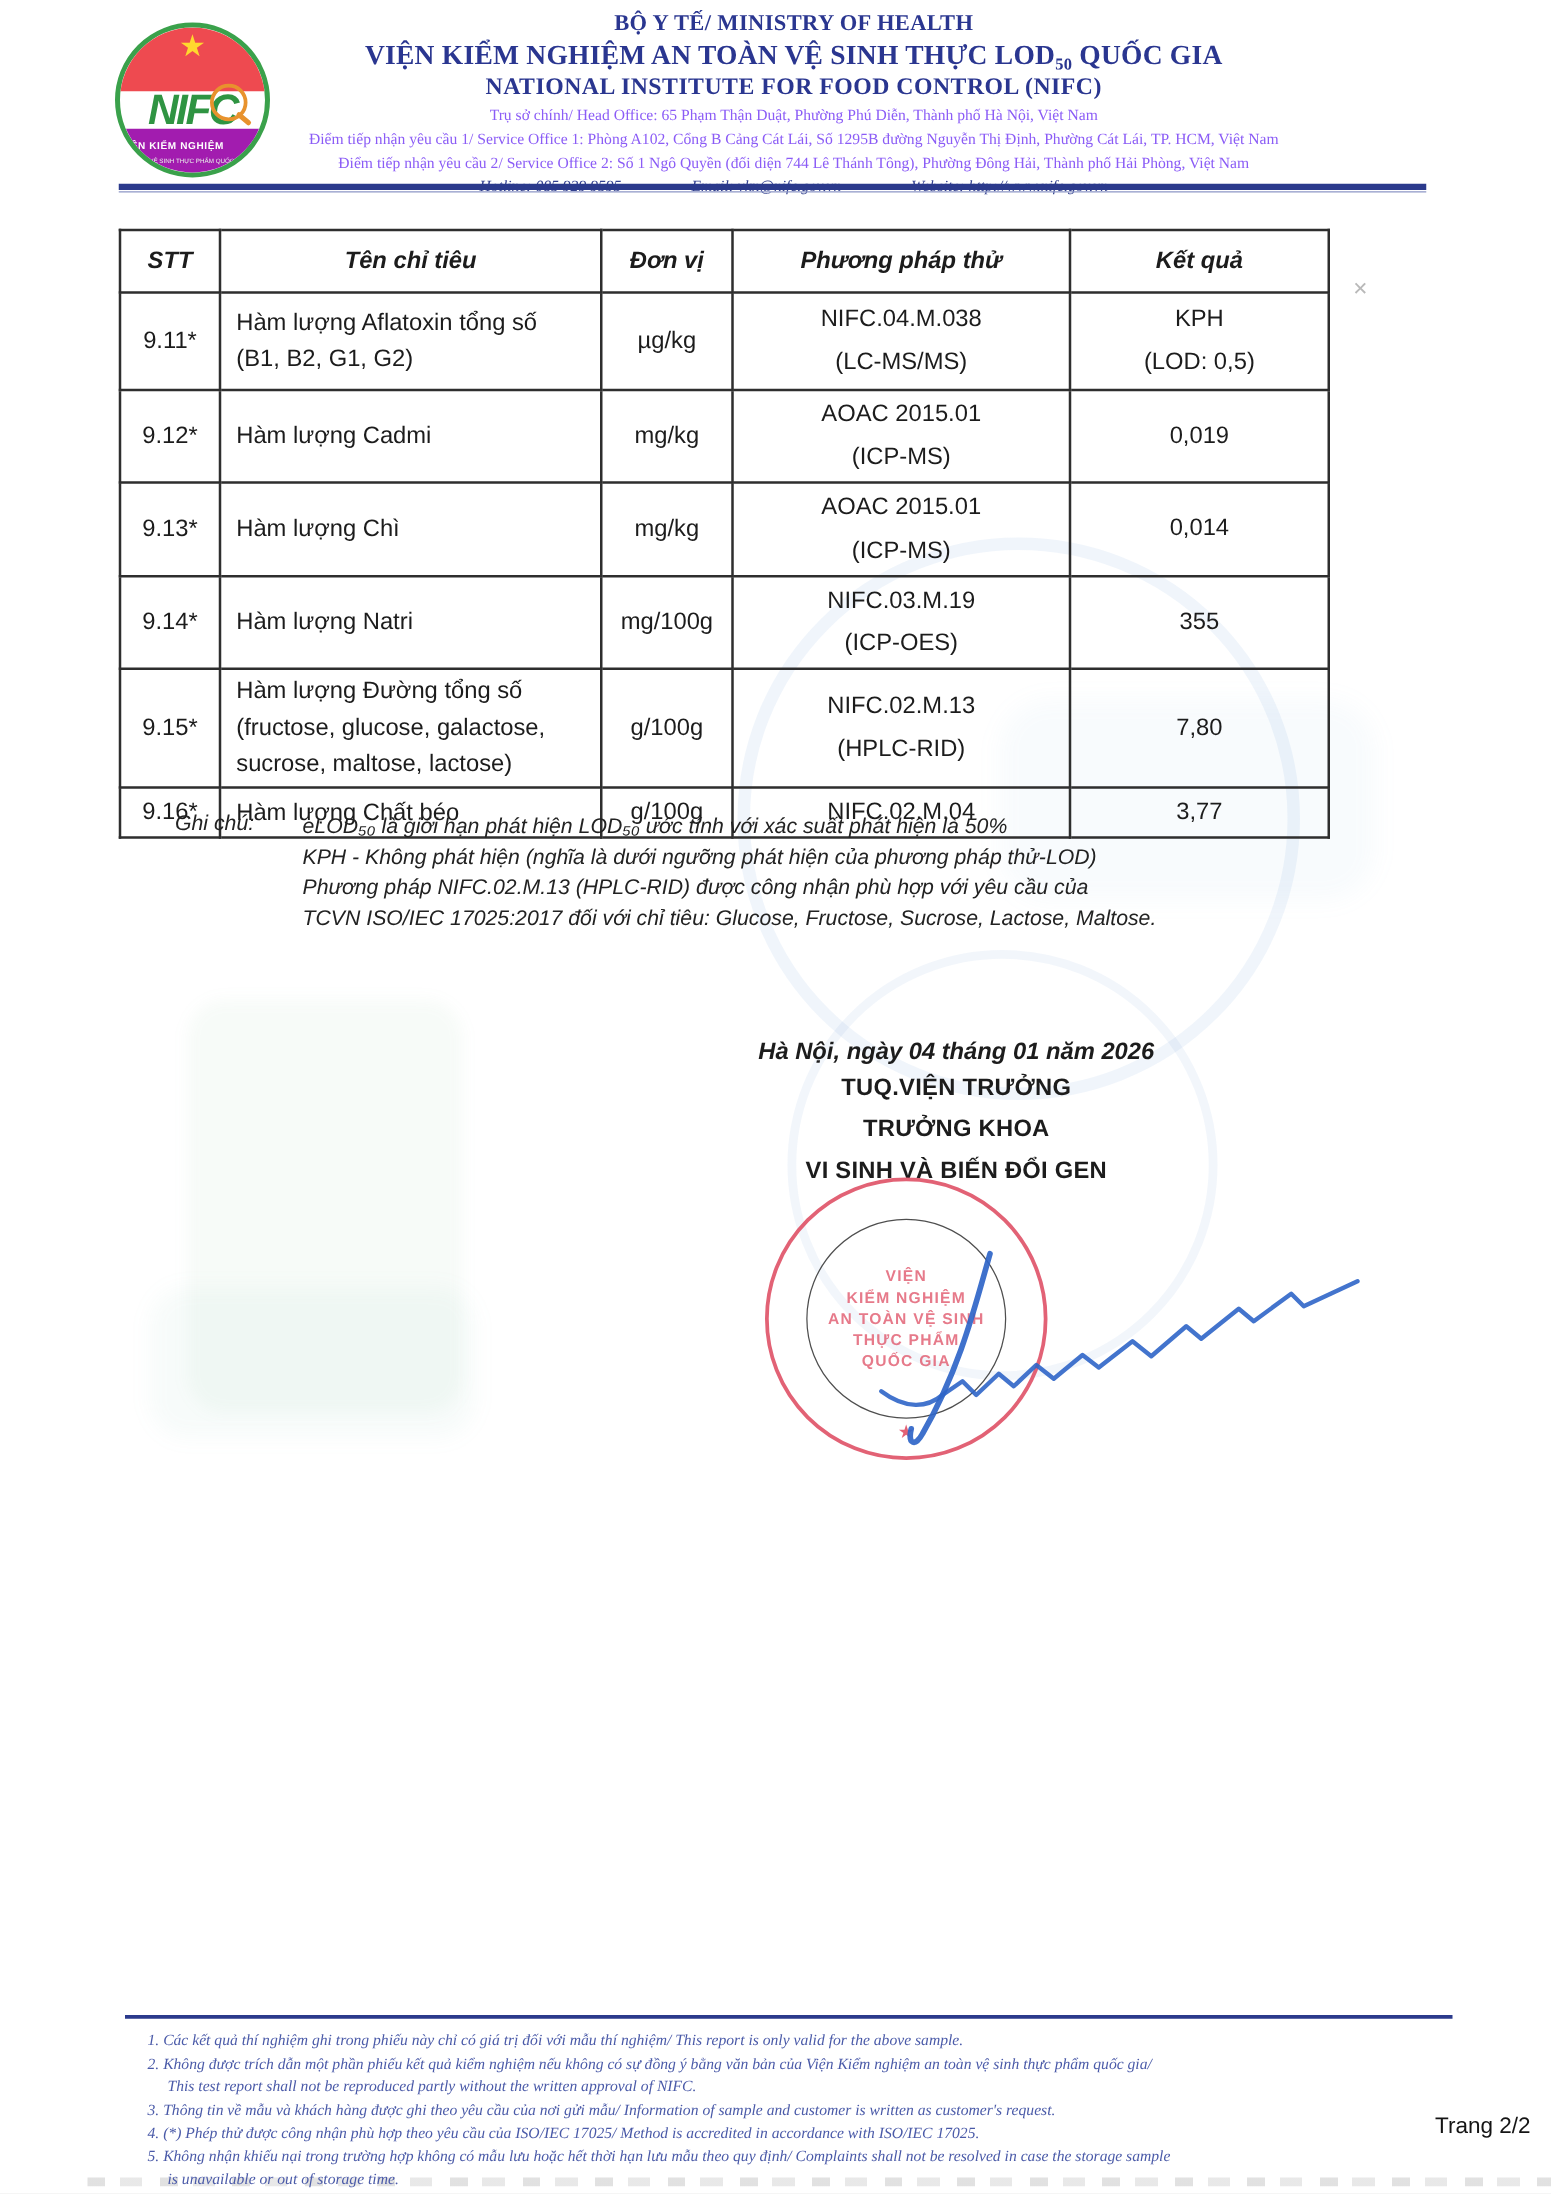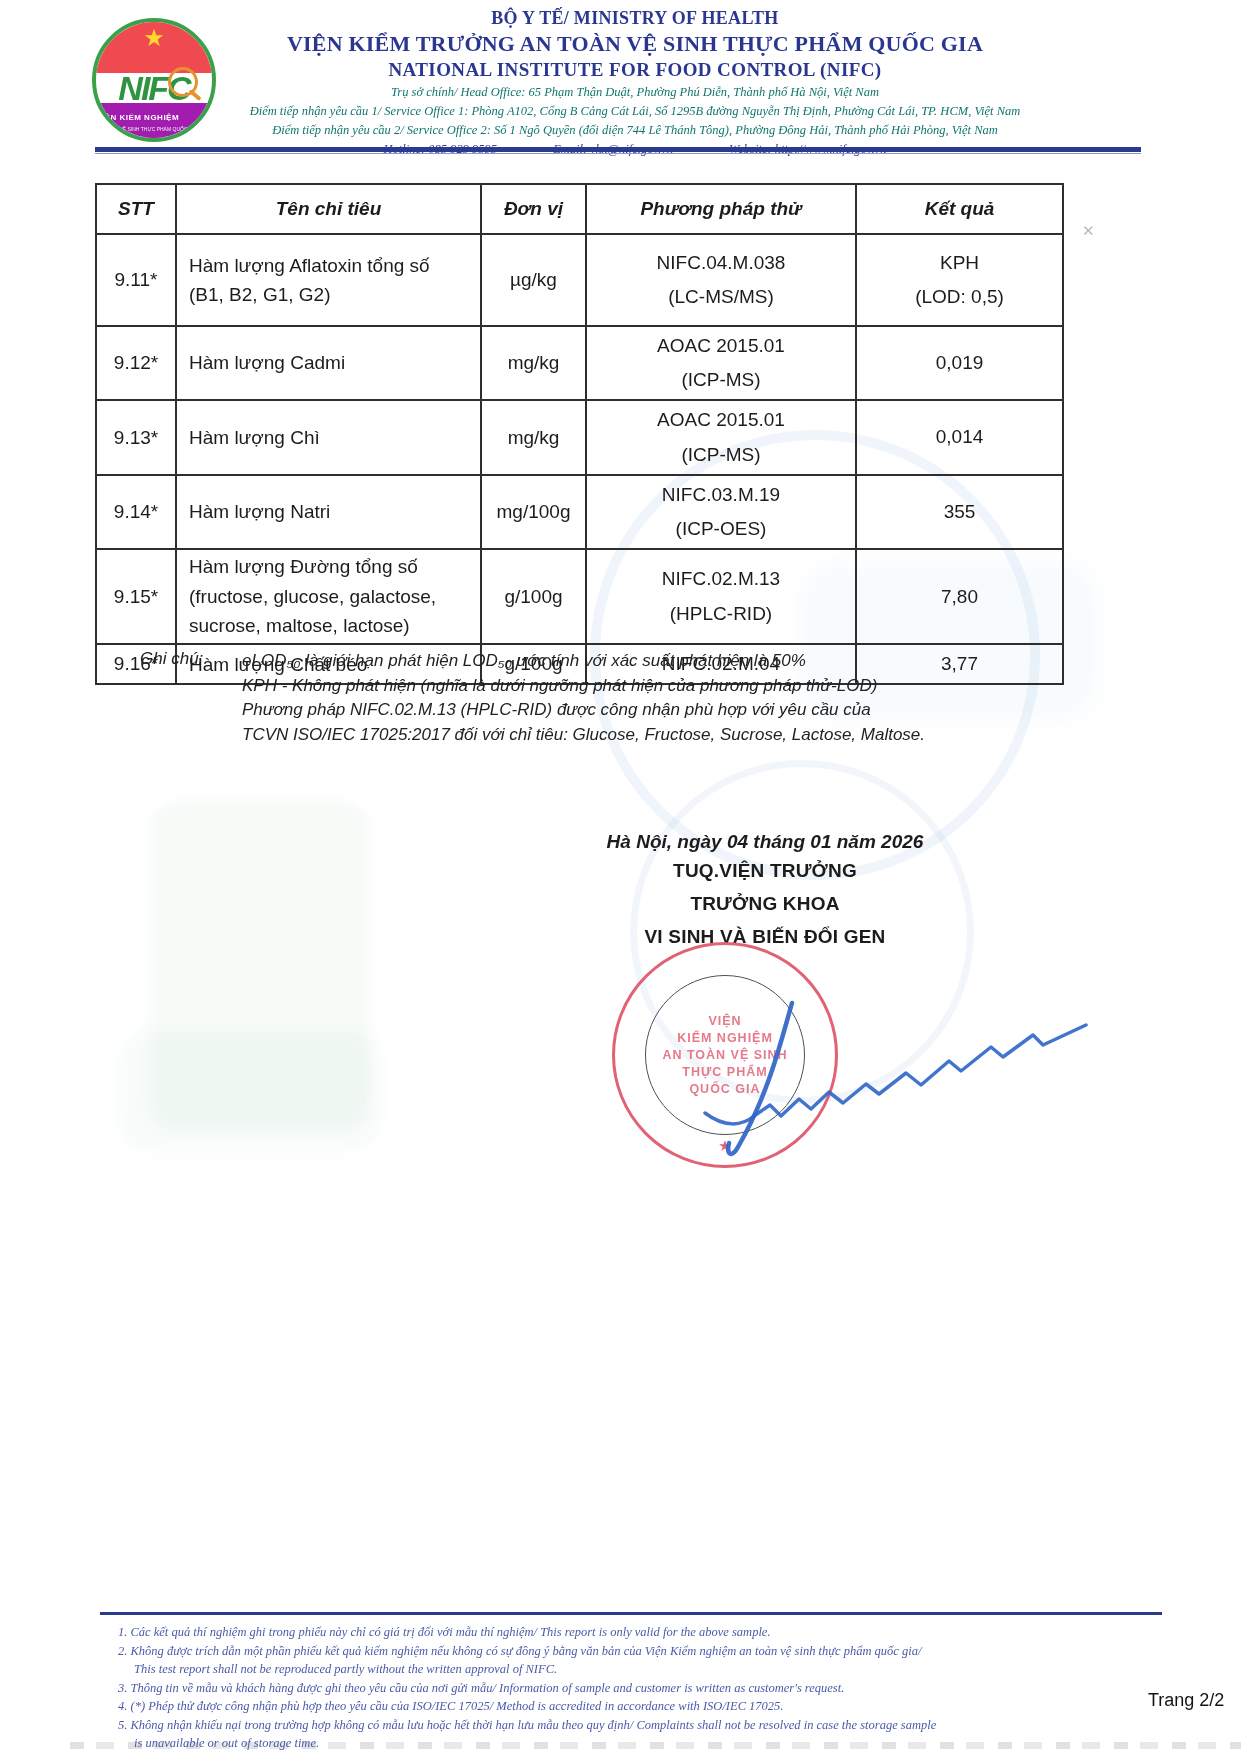--- a/index.html
+++ b/index.html
@@ -30,35 +30,35 @@
   .logo-lens-handle{position:absolute; right:10px; top:20px; width:14px; height:4px; background:#e8922d; transform:rotate(40deg); border-radius:2px;}
   .logo-bottom{height:30%; background:#a21caf; text-align:left; padding-top:3px;}
   .logo-sub{color:#ffffff; font-size:8px; font-weight:bold; letter-spacing:.5px;}
   .logo-sub2{color:#eaf6ea; font-size:5px; display:block; margin-top:2px;}
 
   .hdr{position:absolute; left:130px; top:8px; width:1010px; text-align:center;
     font-family:"Liberation Serif","DejaVu Serif",serif; color:#2a3690;}
   .hdr-ministry{font-size:18px; font-weight:bold; letter-spacing:.3px;}
   .hdr-vi{font-size:22px; font-weight:bold; margin-top:2px; letter-spacing:.2px;}
   .hdr-en{font-size:19px; font-weight:bold; margin-top:2px; letter-spacing:.4px;}
-  .hdr-addr{font-size:12.5px; font-style:italic; margin-top:4px; color:#0f766e; white-space:nowrap;}
+  .hdr-addr{font-size:12.5px; margin-top:4px; color:#8b5cf6; white-space:nowrap;}
   .hdr-contact{display:flex; justify-content:center; gap:56px; font-size:12.5px; font-style:italic; margin-top:4px; color:#33418f;}
   .top-rule{position:absolute; left:95px; top:147px; width:1046px; height:5px; background:#2b3a8c;}
   .top-rule:after{content:""; position:absolute; left:0; top:6px; width:100%; height:1px; background:#8d97c6;}
 
   
   .tbl{position:absolute; left:95px; top:183px; border-collapse:collapse; table-layout:fixed;border-radius:12px;}
   .tbl th,.tbl td{border:2px solid #2e2e2e; padding:2px 8px; font-size:19px; vertical-align:middle;}
   .tbl th{font-style:italic; font-weight:bold; text-align:center;}
   .c-stt{text-align:center;}
   .c-name{text-align:left; padding-left:12px !important; white-space:pre-line; line-height:1.55;}
   .c-unit{text-align:center;}
   .c-method{text-align:center; white-space:pre-line; line-height:1.8;}
   .c-result{text-align:center; white-space:pre-line; line-height:1.8;}
-  tr.hrow{height:50px;} tr.r0{height:92px;} tr.r1{height:64px;} tr.r2{height:68px;}
+  tr.hrow{height:50px;} tr.r0{height:78px;} tr.r1{height:64px;} tr.r2{height:68px;}
   tr.r3{height:68px;} tr.r4{height:95px;} tr.r5{height:40px;}
 
   
   .notes{position:absolute; left:140px; top:649px; display:flex; font-style:italic; font-size:17px; color:#222;}
   .notes-label{width:102px; flex:none;}
   .notes-lines div{line-height:24.5px;}
 
   
   .sig-block{position:absolute; left:530px; top:831px; width:470px; text-align:center;}
   .sig-date{font-size:19px; font-weight:bold; font-style:italic; margin-bottom:1px;}
@@ -104,21 +104,21 @@
       <span class="logo-lens-handle"></span>
     </div>
     <div class="logo-bottom">
       <span class="logo-sub">VIỆN KIỂM NGHIỆM</span>
       <span class="logo-sub2">AN TOÀN VỆ SINH THỰC PHẨM QUỐC GIA</span>
     </div>
   </div>
 
   <div class="hdr">
     <div class="hdr-ministry">BỘ Y TẾ/ MINISTRY OF HEALTH</div>
-    <div class="hdr-vi">VIỆN KIỂM TRƯỞNG AN TOÀN VỆ SINH THỰC PHẨM QUỐC GIA</div>
+    <div class="hdr-vi">VIỆN KIỂM NGHIỆM AN TOÀN VỆ SINH THỰC LOD₅₀ QUỐC GIA</div>
     <div class="hdr-en">NATIONAL INSTITUTE FOR FOOD CONTROL (NIFC)</div>
     <div class="hdr-addr">Trụ sở chính/ Head Office: 65 Phạm Thận Duật, Phường Phú Diễn, Thành phố Hà Nội, Việt Nam</div>
     <div class="hdr-addr">Điểm tiếp nhận yêu cầu 1/ Service Office 1: Phòng A102, Cổng B Cảng Cát Lái, Số 1295B đường Nguyễn Thị Định, Phường Cát Lái, TP. HCM, Việt Nam</div>
     <div class="hdr-addr">Điểm tiếp nhận yêu cầu 2/ Service Office 2: Số 1 Ngô Quyền (đối diện 744 Lê Thánh Tông), Phường Đông Hải, Thành phố Hải Phòng, Việt Nam</div>
     <div class="hdr-contact">
       <span>Hotline: 085 929 9595</span>
       <span>Email: vkn@nifc.gov.vn</span>
       <span>Website: http://www.nifc.gov.vn</span>
     </div>
   </div>

